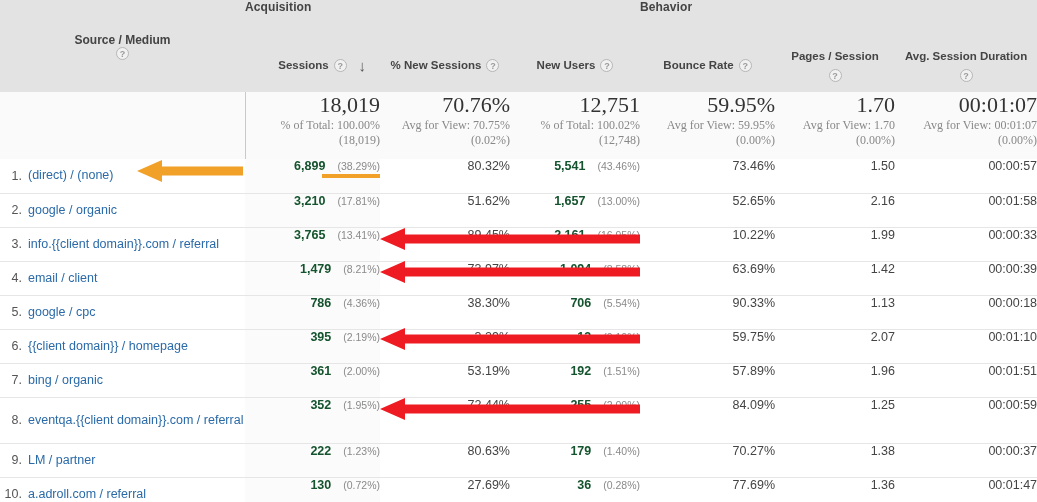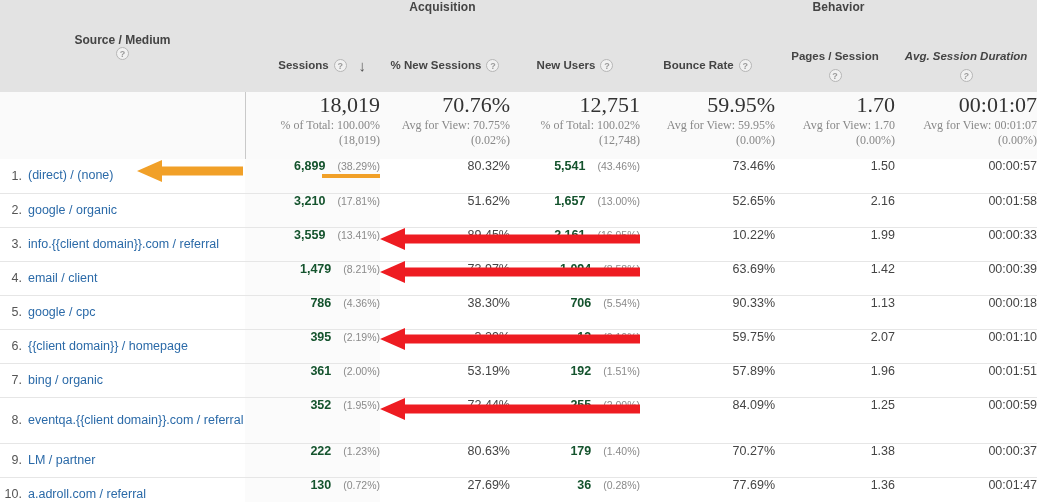--- a/index.html
+++ b/index.html
@@ -45,21 +45,21 @@
     border-bottom: 1px solid #d6d6d6;
     position: relative;
   }
   .grp-lbl {
     font-size: 12px;
     font-weight: bold;
     color: #444;
     padding: 12px 0 0 10px;
     letter-spacing: .1px;
   }
-  .grp-sep { border-left: 1px solid #c9c9c9; text-align: center; }
+  .grp-sep { border-left: 1px solid #c9c9c9; }
 
   
   .src-head {
     background: #e3e3e3;
     border-right: 1px solid #c9c9c9;
     border-bottom: 1px solid #d6d6d6;
     vertical-align: middle !important;
     height: 92px;
     padding-left: 14px;
   }
@@ -73,21 +73,21 @@
   }
 
   
   .mh {
     background: #e3e3e3;
     height: 54px;
     border-bottom: 1px solid #d6d6d6;
     border-right: 1px solid #d9d9d9;
     position: relative;
   }
-  .mh:last-child { border-right: 0; font-style: italic; }
+  .mh:last-child { border-right: 0; }
   .mh-inner {
     display: flex;
     flex-wrap: wrap;
     align-items: center;
     justify-content: center;
     gap: 5px;
     height: 100%;
     padding: 0 8px;
     font-size: 11.5px;
     font-weight: bold;
@@ -354,21 +354,21 @@
           <td class="num"><span>00:01:58</span></td>
         </tr>
         <tr class="drow">
           <td class="src">
             <span class="src-line">
               <span class="idx">3.</span>
               <a class="src-link">info.{{client domain}}.com / referral</a>
             </span>
           </td>
           <td class="num sess-col">
-            <span class="cellwrap"><span class="val-strong">3,559</span><span class="val-pct">(13.41%)</span></span>
+            <span class="cellwrap"><span class="val-strong">3,765</span><span class="val-pct">(13.41%)</span></span>
           </td>
           <td class="num"><span>89.45%</span></td>
           <td class="num ">
             <span class="cellwrap"><span class="val-strong">2,161</span><span class="val-pct">(16.95%)</span></span>
           </td>
           <td class="num"><span>10.22%</span></td>
           <td class="num"><span>1.99</span></td>
           <td class="num"><span>00:00:33</span></td>
         </tr>
         <tr class="drow">

